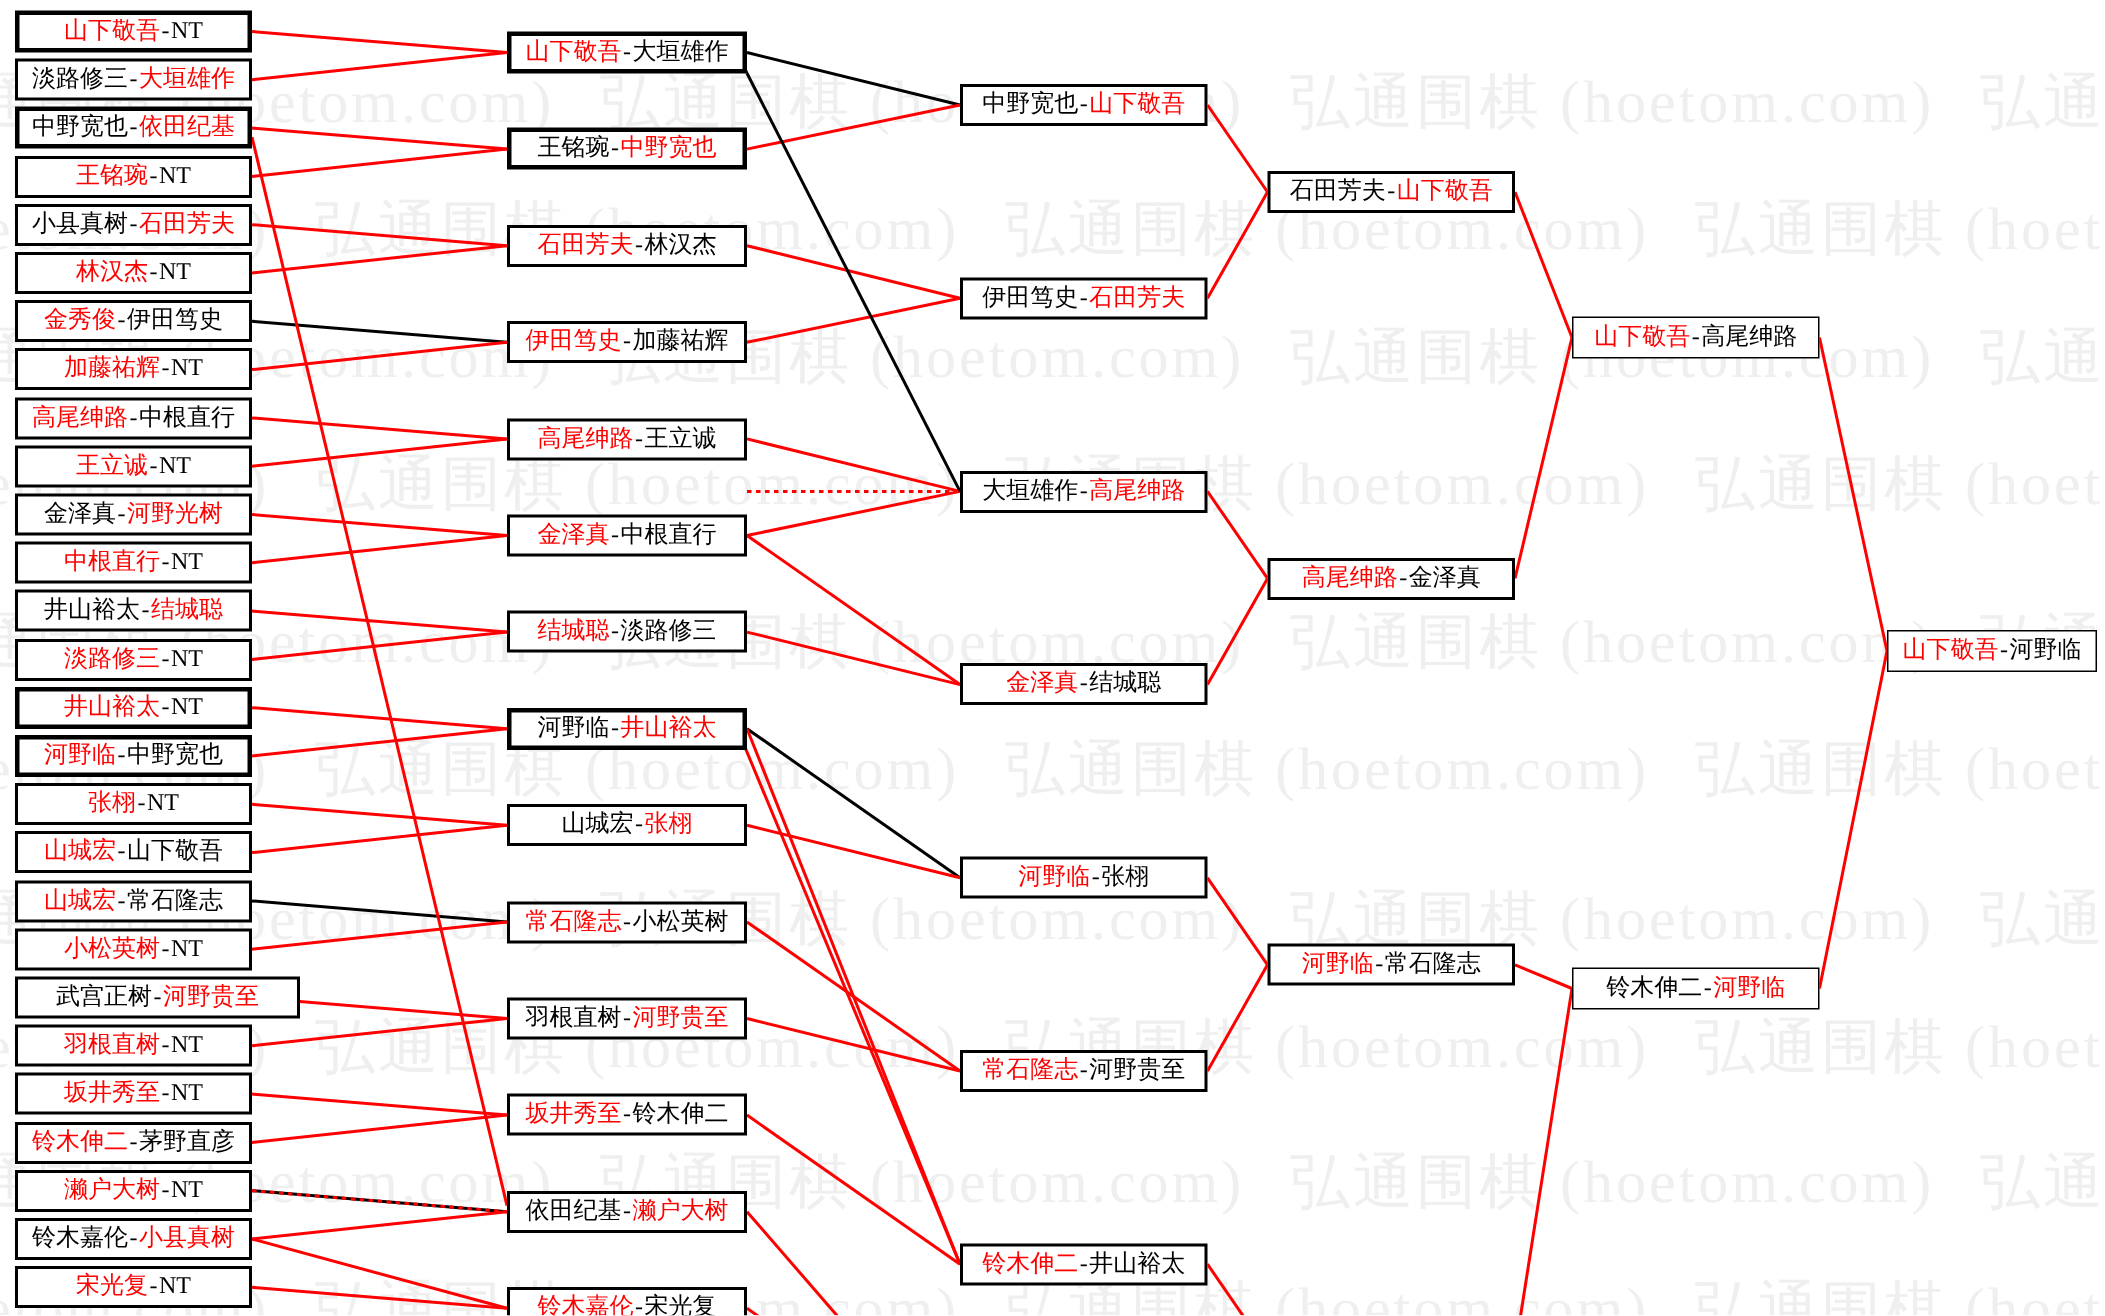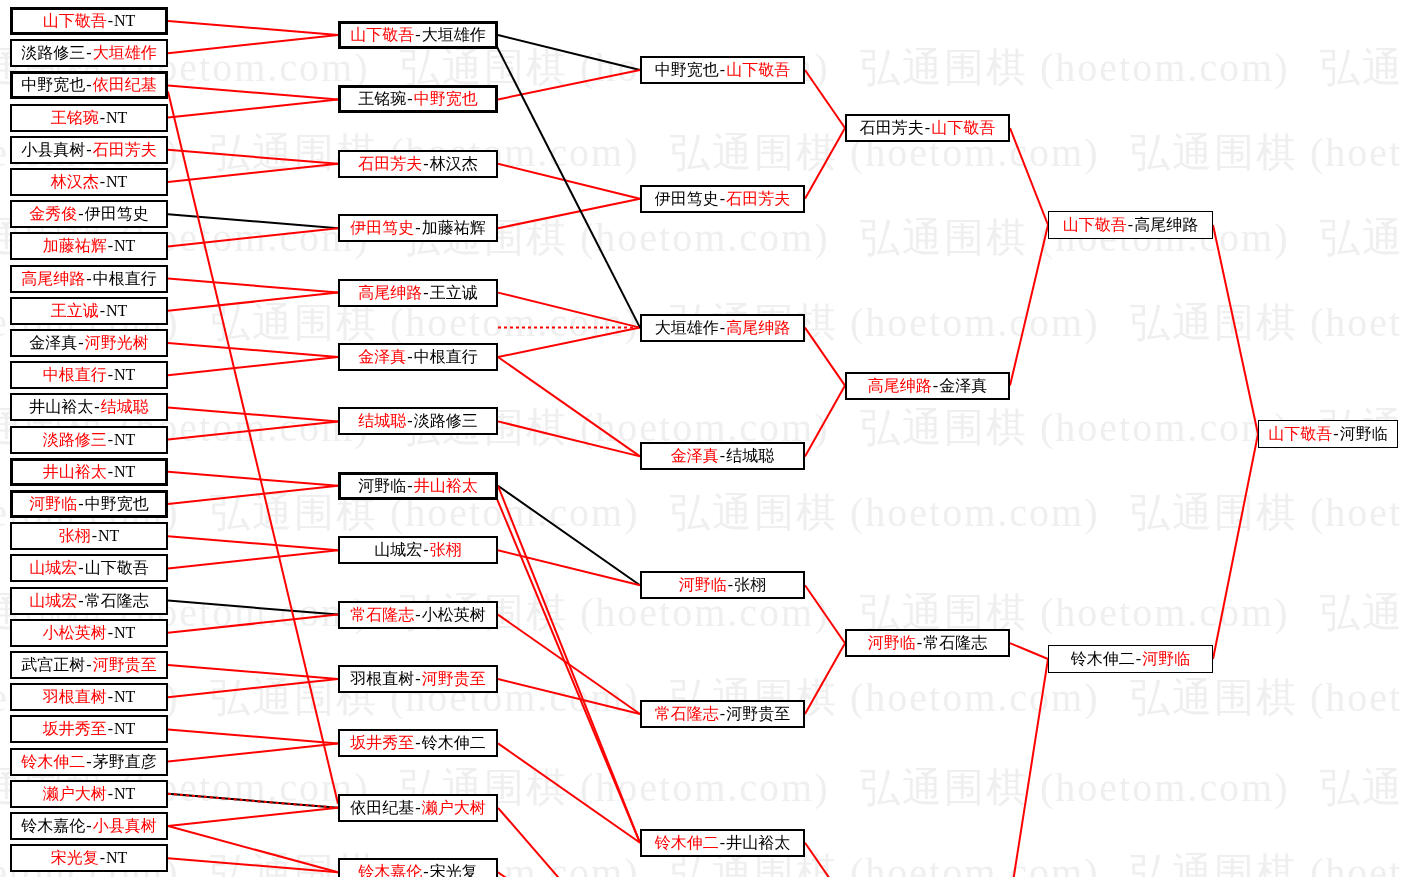--- a/index.html
+++ b/index.html
@@ -226,21 +226,21 @@
       <div class="mbox" style="left: 10px; top: 587px; width: 158px; height: 28px;">
         <span class="w">山城宏</span>
         <span class="dash">-</span>
         <span class="l">常石隆志</span>
       </div>
       <div class="mbox" style="left: 10px; top: 619px; width: 158px; height: 28px;">
         <span class="w">小松英树</span>
         <span class="dash">-</span>
         <span class="l">NT</span>
       </div>
-      <div class="mbox" style="left: 10px; top: 651px; width: 158px; height: 28px;">
+      <div class="mbox" style="left: 10px; top: 651px; width: 190px; height: 28px;">
         <span class="l">武宫正树</span>
         <span class="dash">-</span>
         <span class="w">河野贵至</span>
       </div>
       <div class="mbox" style="left: 10px; top: 683px; width: 158px; height: 28px;">
         <span class="w">羽根直树</span>
         <span class="dash">-</span>
         <span class="l">NT</span>
       </div>
       <div class="mbox" style="left: 10px; top: 715px; width: 158px; height: 28px;">

